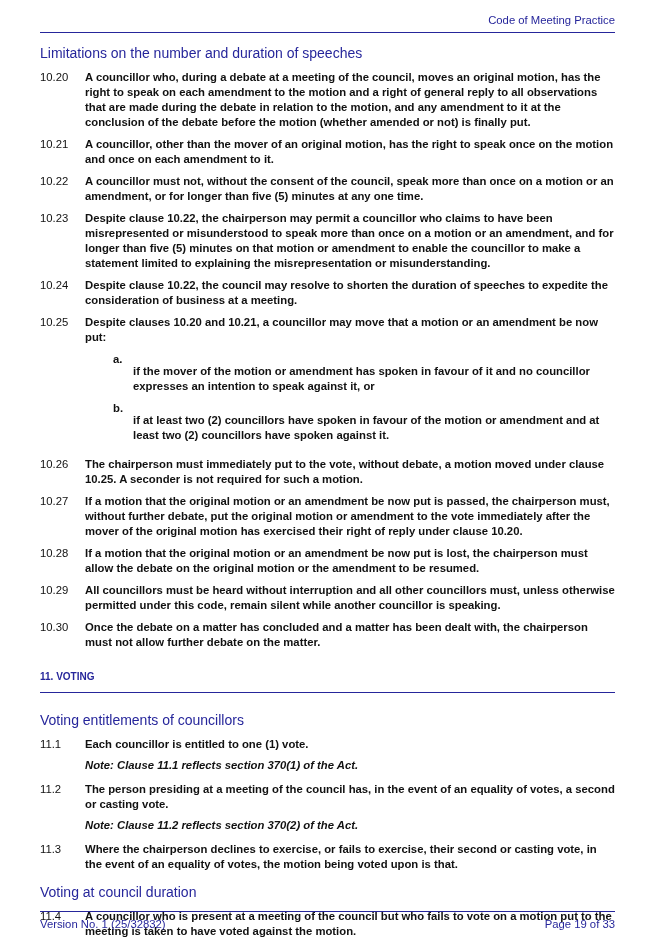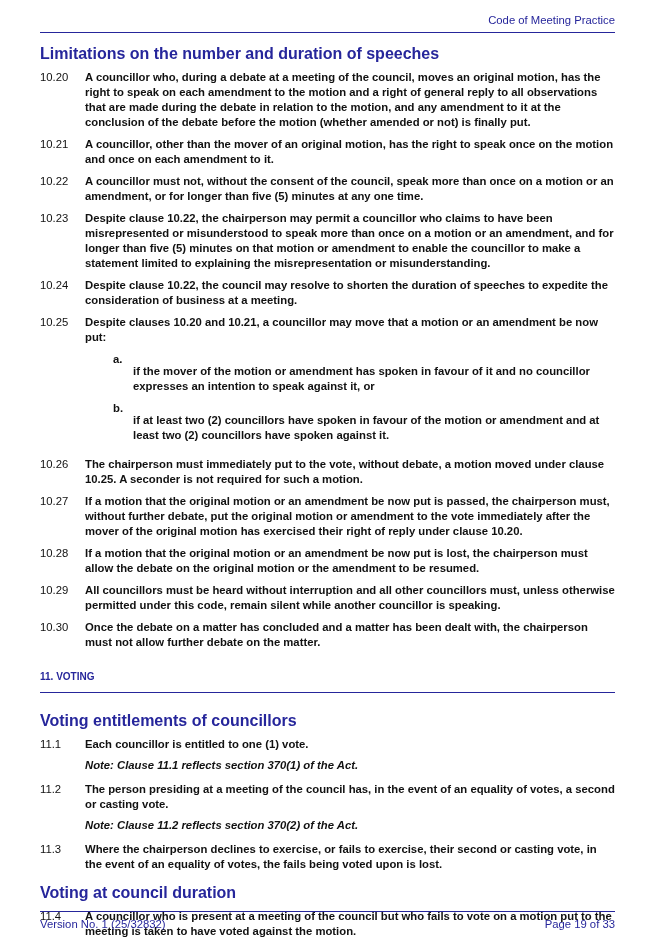--- a/index.html
+++ b/index.html
@@ -16,21 +16,21 @@
   .page { padding: 0 41px 0 40px; position: relative; height: 100%; }
 
   .doc-header {
     padding-top: 13px; padding-bottom: 4px;
     border-bottom: 1px solid var(--accent);
     text-align: right;
     color: var(--accent);
   }
 
   .doc-heading {
-    color: var(--accent); font-weight: bold; font-size: 16px;
+    color: var(--accent); font-weight: normal; font-size: 14px;
     margin: 13px 0 9px 0;
   }
   .section-title {
     color: var(--accent); font-weight: bold; font-size: 10px;
     border-bottom: 1px solid var(--accent);
     padding-bottom: 8px;
     margin: 19px 0 20px 0;
   }
 
   .clause { display: flex; margin-bottom: 7px; }
@@ -141,21 +141,21 @@
   <div class="note">Note: Clause 11.1 reflects section 370(1) of the Act.</div>
 
   <div class="clause">
     <span class="num">11.2</span>
     <div class="body">The person presiding at a meeting of the council has, in the event of an equality of votes, a second or casting vote.</div>
   </div>
   <div class="note">Note: Clause 11.2 reflects section 370(2) of the Act.</div>
 
   <div class="clause">
     <span class="num">11.3</span>
-    <div class="body">Where the chairperson declines to exercise, or fails to exercise, their second or casting vote, in the event of an equality of votes, the fails being voted upon is lost.</div>
+    <div class="body">Where the chairperson declines to exercise, or fails to exercise, their second or casting vote, in the event of an equality of votes, the motion being voted upon is that.</div>
   </div>
 
   <div class="doc-heading">Voting at council duration</div>
 
   <div class="clause">
     <span class="num">11.4</span>
     <div class="body">A councillor who is present at a meeting of the council but who fails to vote on a motion put to the meeting is taken to have voted against the motion.</div>
   </div>
 
   <div class="doc-footer">

